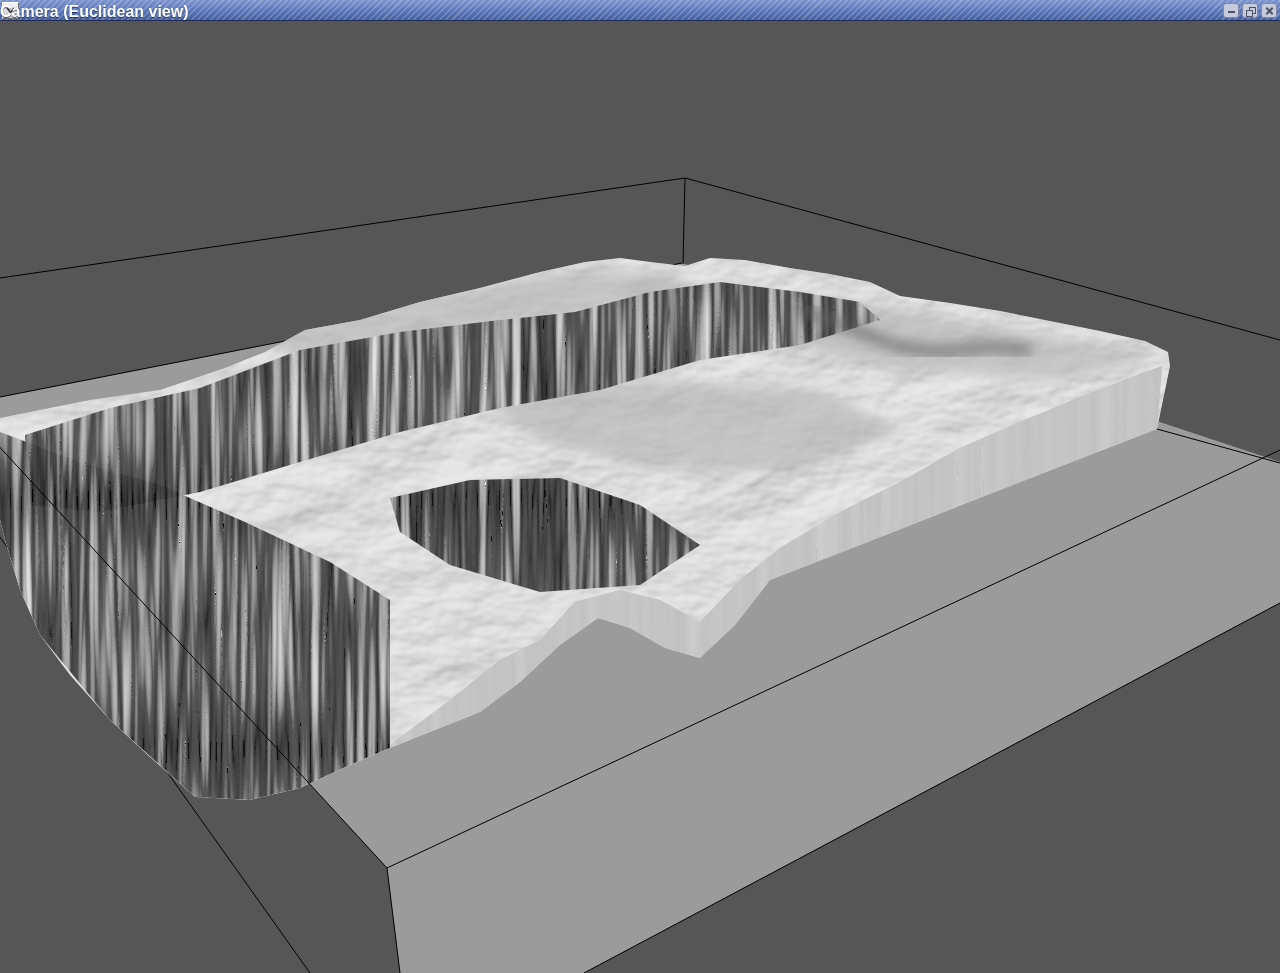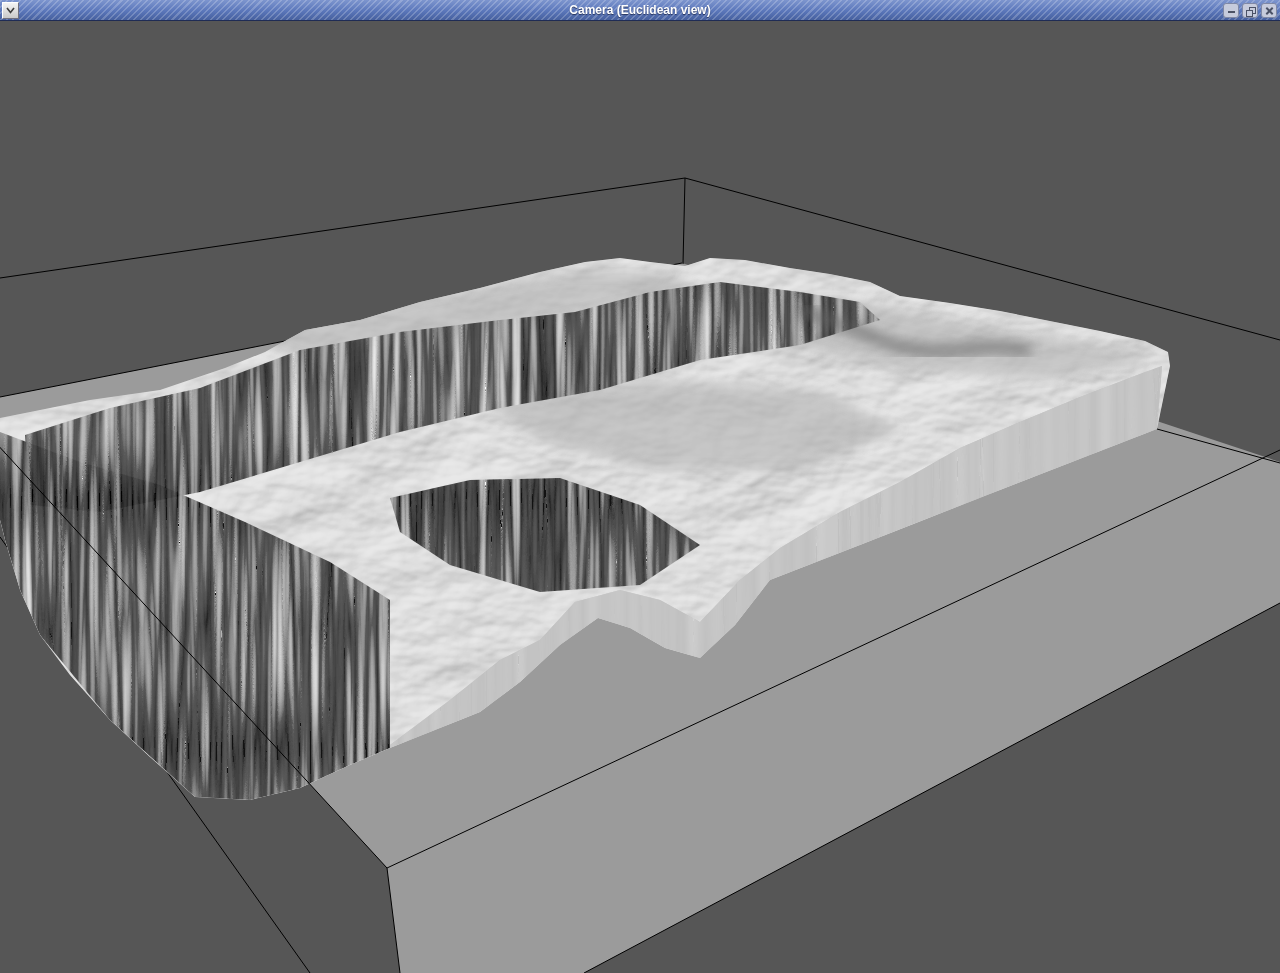--- a/index.html
+++ b/index.html
@@ -5,22 +5,22 @@
   html,body{margin:0;padding:0;background:#333;}
   #window{position:relative;width:1280px;height:973px;overflow:hidden;
           font-family:"Liberation Sans","DejaVu Sans",sans-serif;background:#565656;}
   
   #titlebar{position:absolute;left:0;top:0;width:1280px;height:21px;z-index:10;
     background:
       repeating-linear-gradient(135deg, rgba(255,255,255,0.20) 0px, rgba(255,255,255,0.20) 1.5px,
                                 rgba(255,255,255,0) 1.5px, rgba(255,255,255,0) 4.5px),
       linear-gradient(#7d95ce 0%, #5a76ba 55%, #46609e 100%);
     border-bottom:1px solid #1f2c55;box-sizing:border-box;}
-  #title-text{position:absolute;left:0;right:0;top:3px;text-align:center;
-    font-size:12px;font-weight:bold;color:#ffffff;text-shadow:0 1px 1px rgba(20,30,60,.75);}
+  #title-text{position:absolute;left:0;right:0;top:3px;
+    font-size:16px;font-weight:bold;color:#ffffff;text-shadow:0 1px 1px rgba(20,30,60,.75);}
   
   #menu-btn{position:absolute;left:2px;top:2px;width:17px;height:17px;box-sizing:border-box;
     background:linear-gradient(#f4f4f4,#c9c9c9);
     border:1px solid #6f6f7d;border-top-color:#ffffff;border-left-color:#ffffff;
     display:flex;align-items:center;justify-content:center;cursor:pointer;}
   
   #controls{position:absolute;right:3px;top:3px;display:flex;gap:3px;}
   .ctrl-btn{width:16px;height:15px;box-sizing:border-box;background:#c6cbdc;
     border:1px solid #7f88a5;border-radius:3px;position:relative;cursor:pointer;}
   .ico-min{position:absolute;left:4px;top:7px;width:7px;height:2px;background:#4b5266;}

